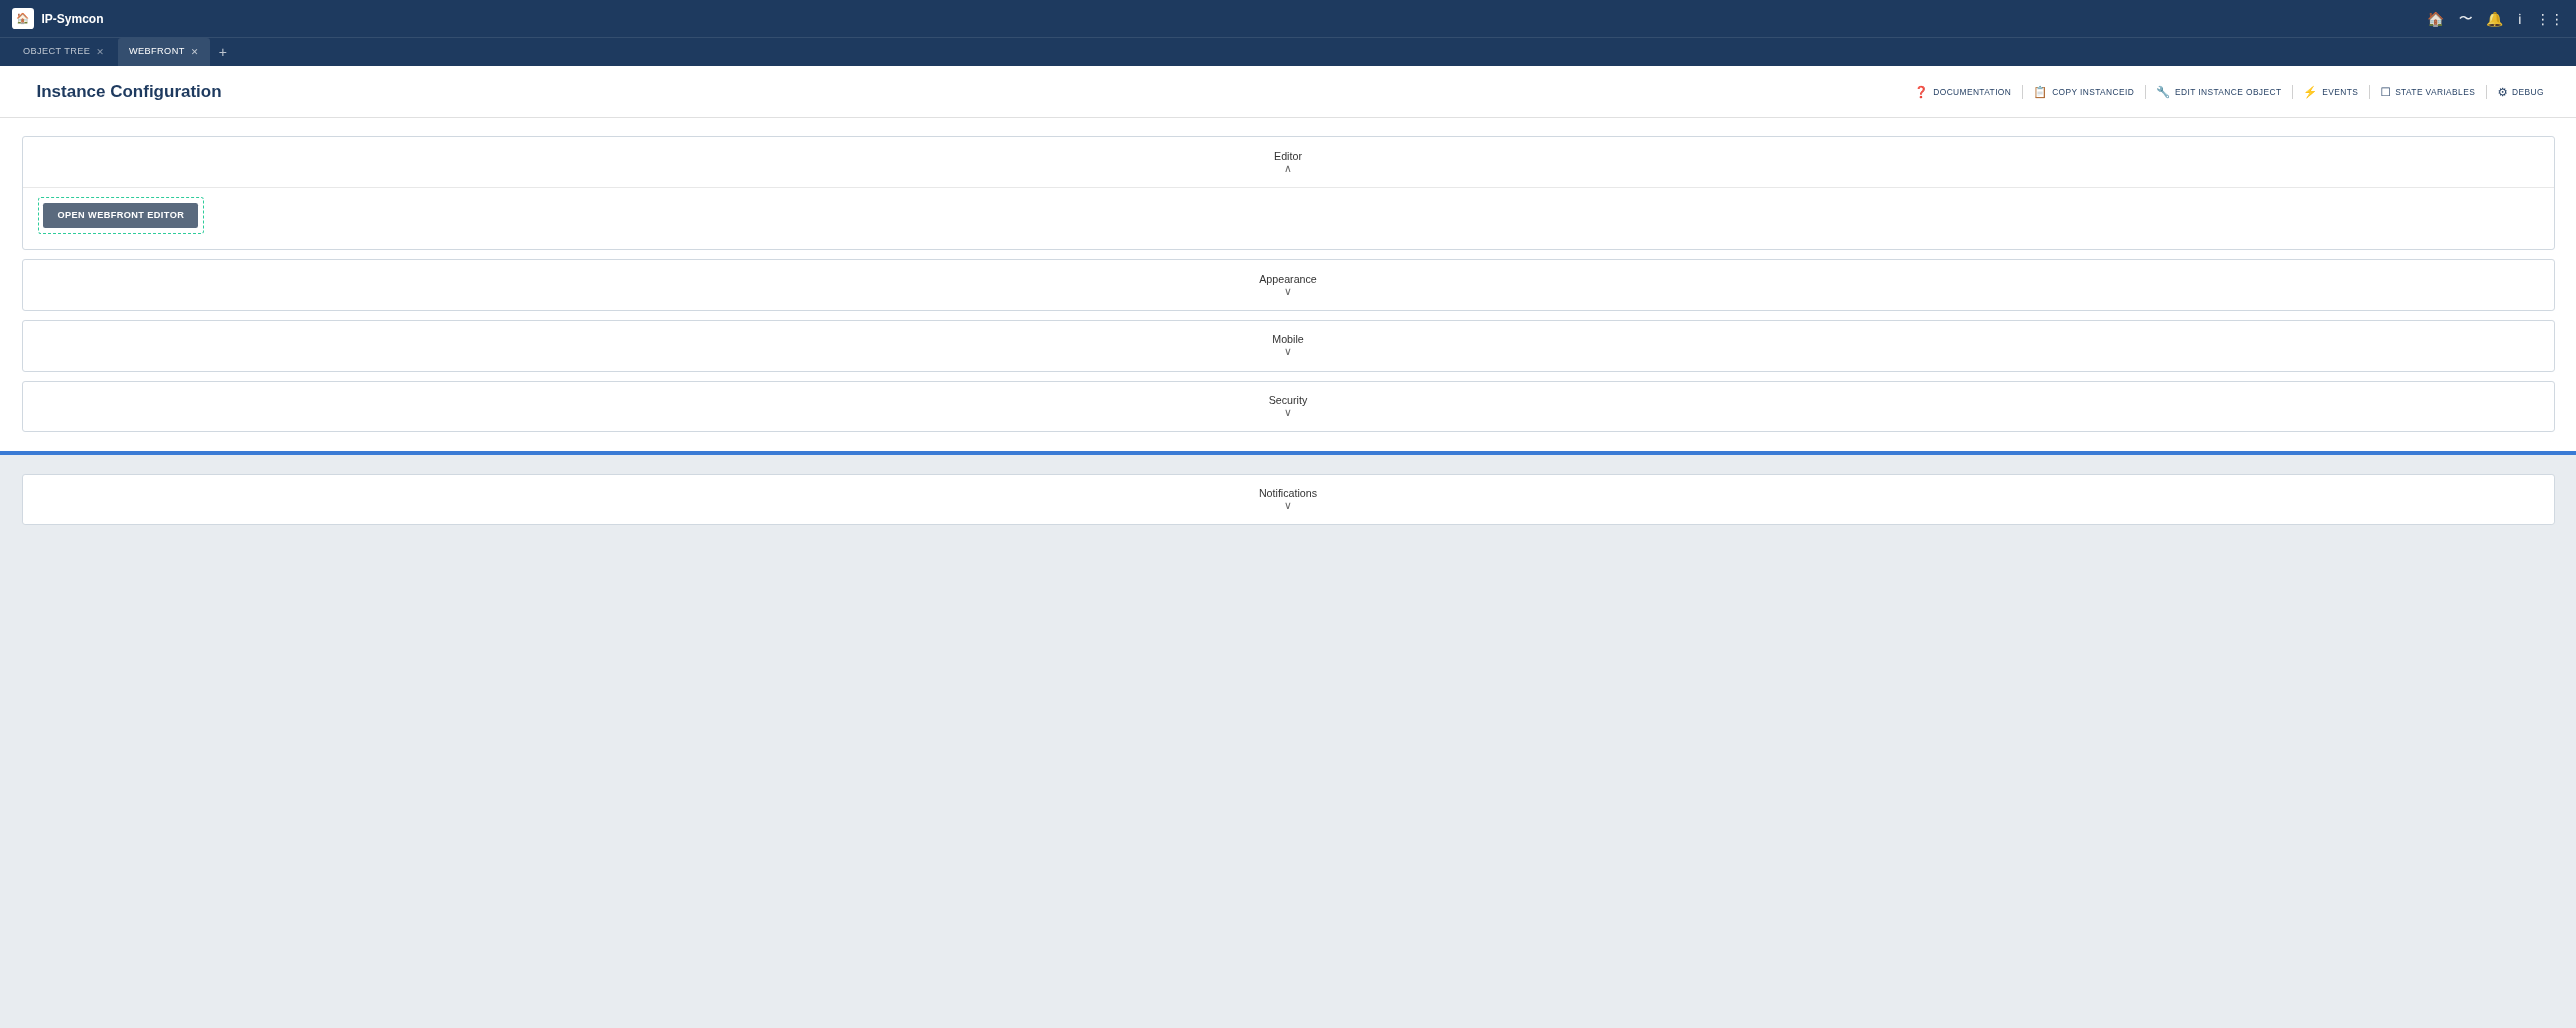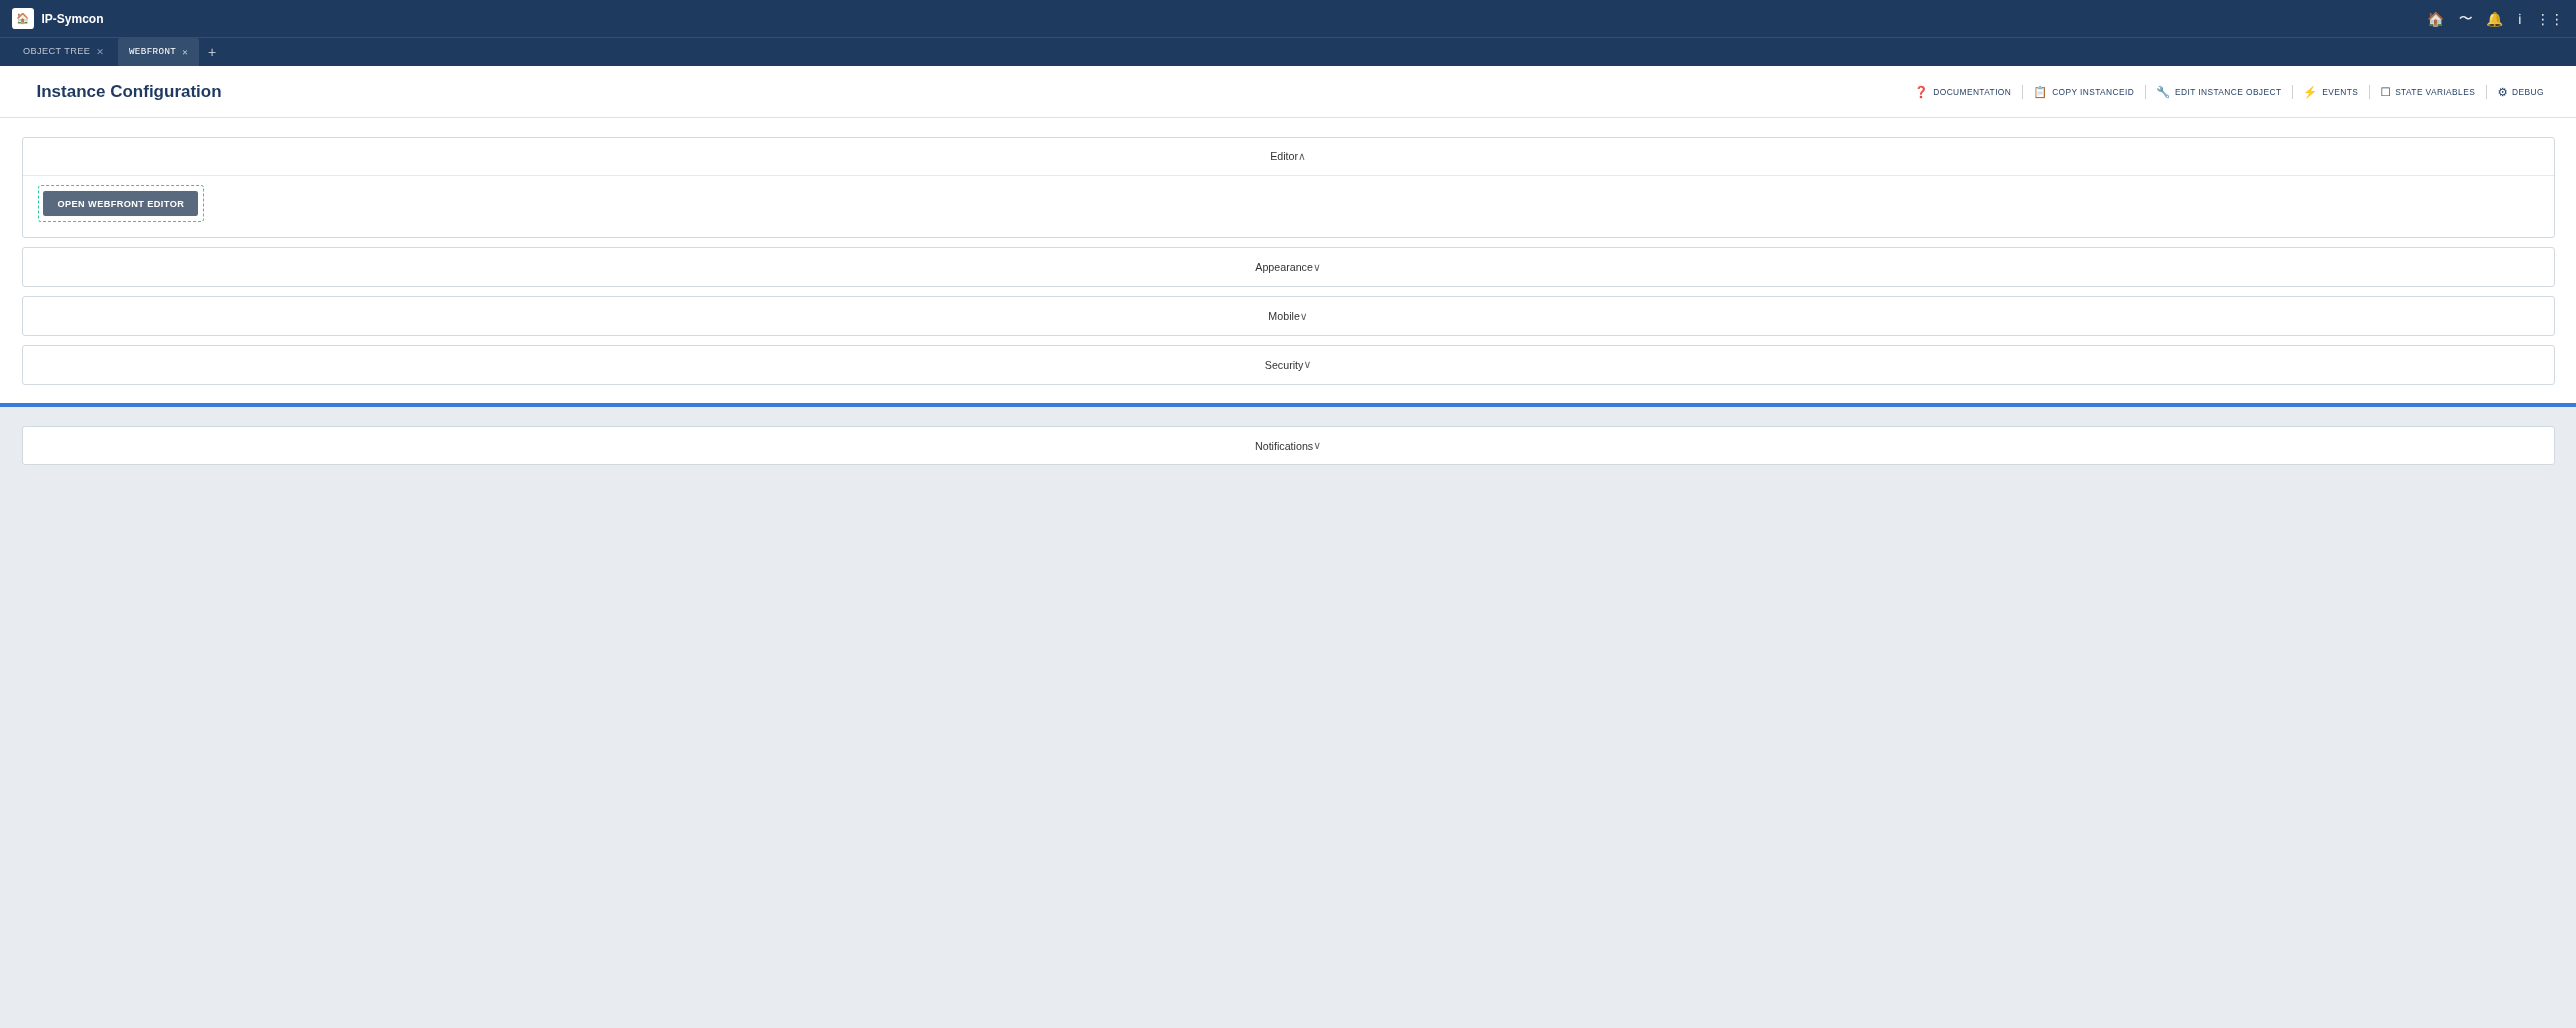--- a/index.html
+++ b/index.html
@@ -67,21 +67,20 @@
       font-size: 9.2px;
       font-weight: 500;
       letter-spacing: 0.4px;
       cursor: pointer;
       border-bottom: 1.5px solid transparent;
     }
     .tab.active {
       color: white;
       background: rgba(255,255,255,0.1);
       border-radius: 3.1px 3.1px 0 0;
-      font-family: Liberation Mono, monospace;
     }
     .tab-close {
       font-size: 9.2px;
       opacity: 0.7;
       cursor: pointer;
     }
     .tab-add {
       color: rgba(255,255,255,0.7);
       font-size: 14px;
       cursor: pointer;
@@ -147,23 +146,24 @@
     }
 
     .section {
       border: 0.8px solid #d0d8e0;
       border-radius: 3.1px;
       background: white;
     }
     .section-header {
       display: flex;
       align-items: center;
-      justify-content: center;
+      justify-content: space-between;
       padding: 12.3px 15.4px;
       cursor: pointer;
+      flex-direction: column;
     }
     .section-title {
       font-size: 10.7px;
       color: #333;
       font-weight: 400;
     }
     .section-chevron {
       color: #666;
       font-size: 10.7px;
     }

